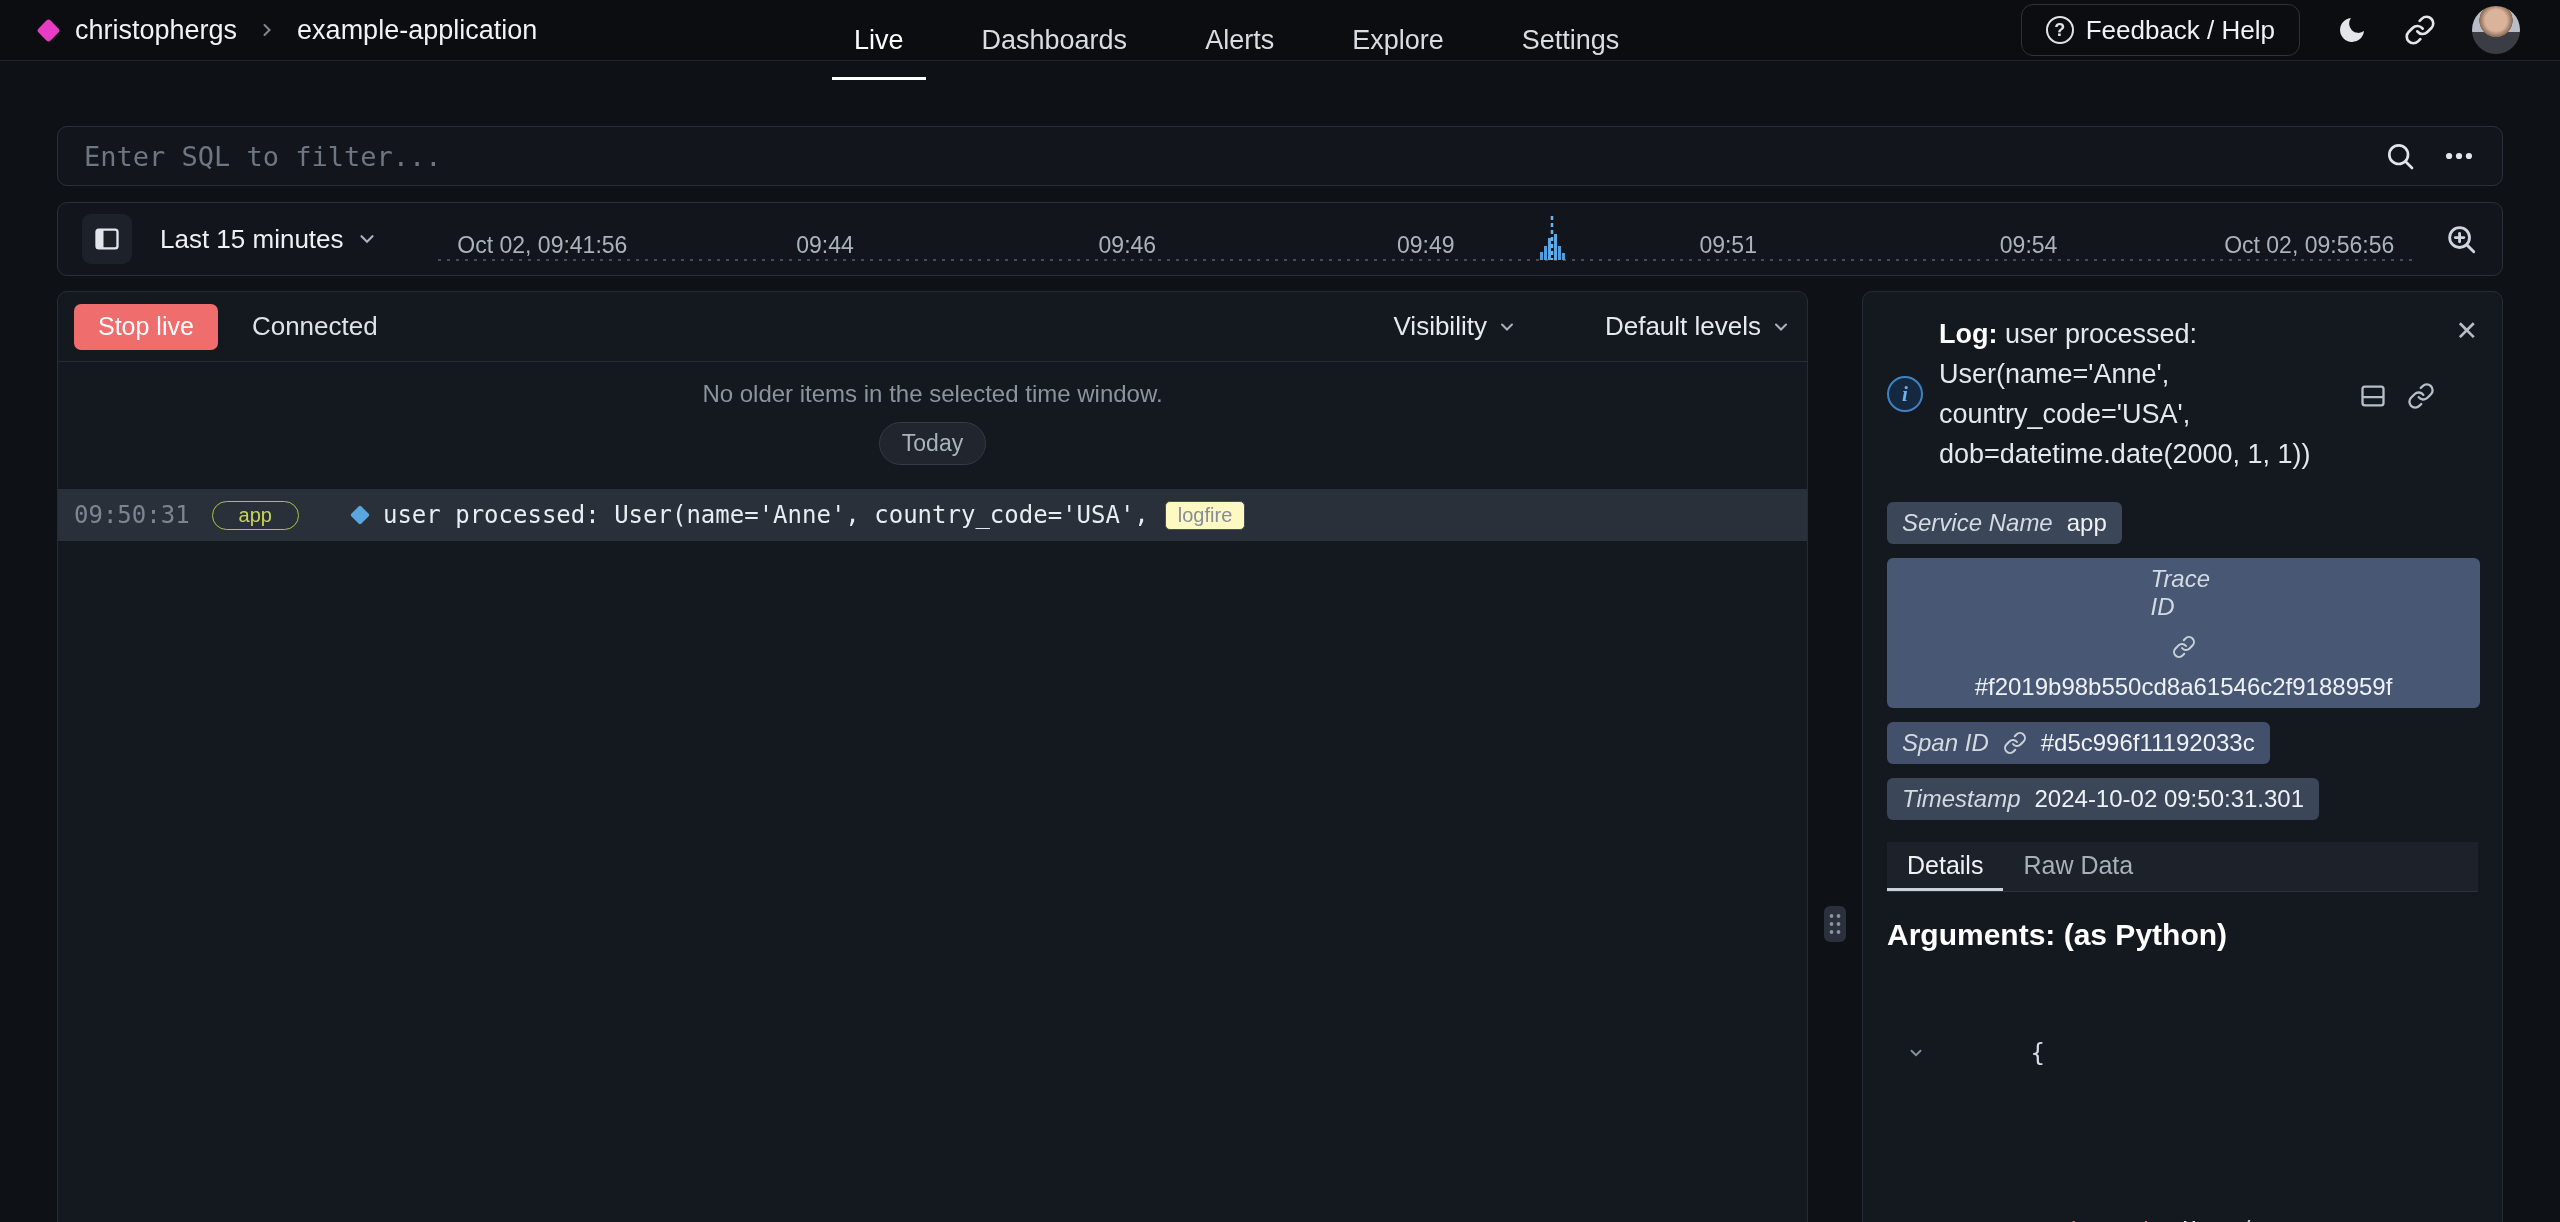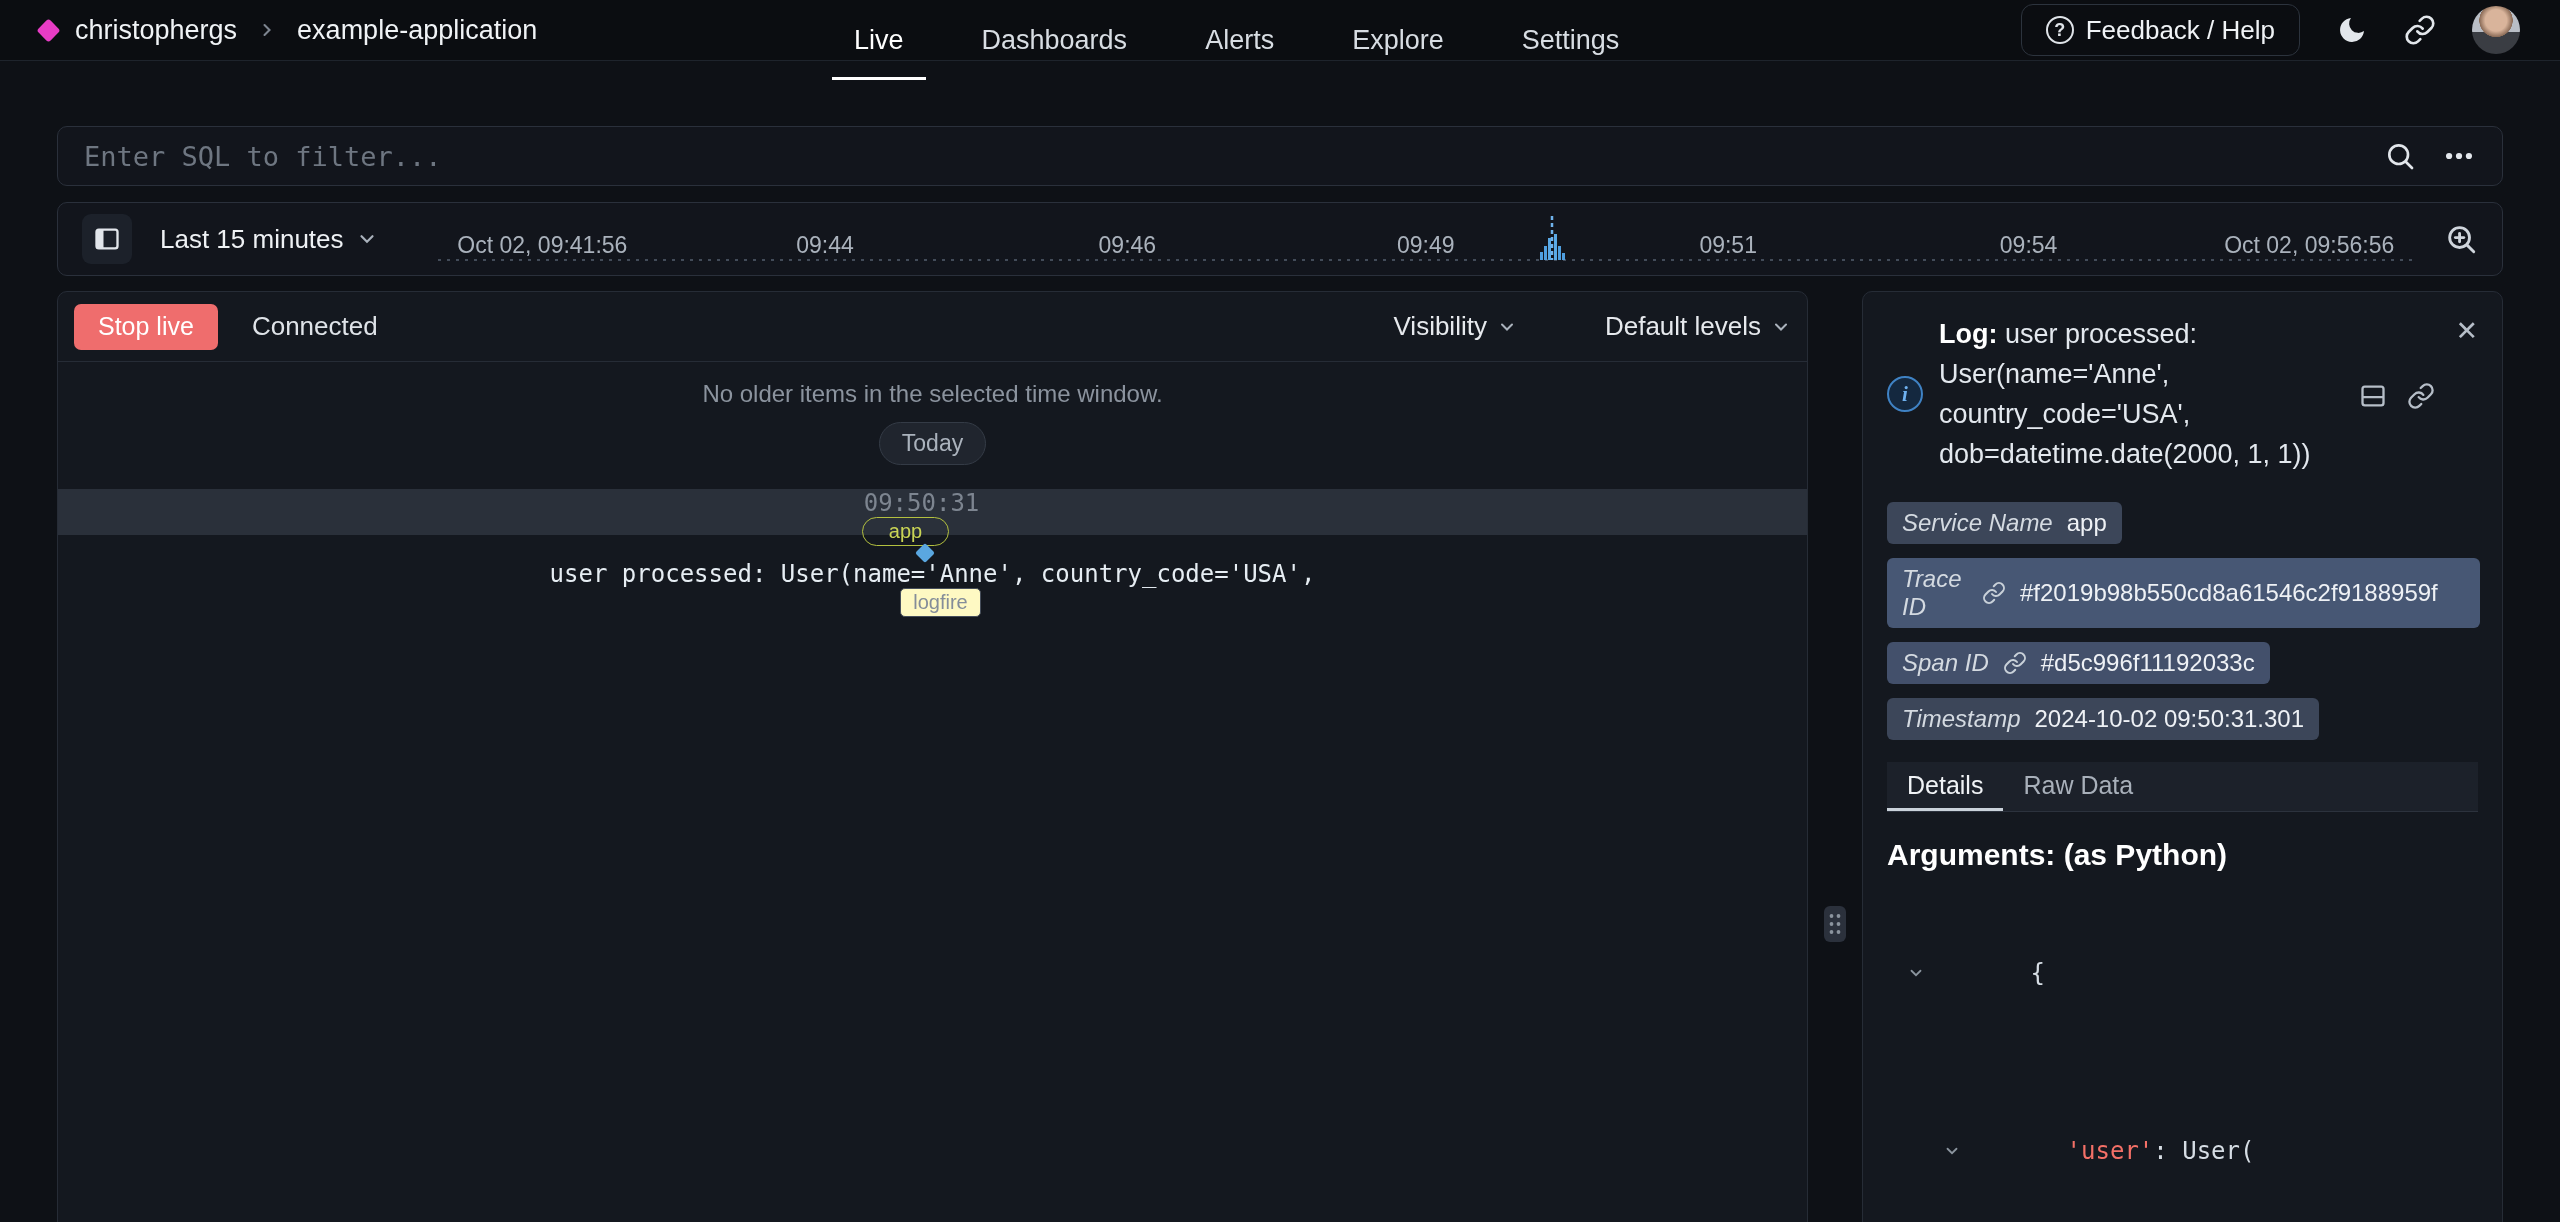--- a/index.html
+++ b/index.html
@@ -116,25 +116,24 @@
   .dropdown.first { margin-right:44px; }
 
   .empty-notice { text-align:center; margin-top:18px; font-size:24px; color:#8b939e; }
   .today-btn {
     display:block; margin:14px auto 0; padding:7px 22px;
     background:#20252e; border:1px solid #343b46; border-radius:22px;
     color:#aab2bc; font-size:23px; cursor:pointer;
   }
 
   .log-row {
-    margin-top:24px; height:46px; background:#2a303a;
+    margin-top:24px; height:52px; background:#2a303a;
     display:flex; align-items:center; padding:0 16px;
     font-family:"DejaVu Sans Mono","Liberation Mono",monospace; font-size:24px;
     cursor:pointer;
-    flex-direction:column;
   }
   .log-time { color:#7d8590; margin-right:22px; }
   .tag-app {
     border:1.5px solid #b3c03f; color:#c9d455; font-size:20px;
     padding:2px 26px; border-radius:15px; margin-right:54px;
     font-family:"Liberation Sans",sans-serif;
   }
   .level-diamond { width:14px; height:14px; background:#5aa7e0; transform:rotate(45deg); border-radius:2px; margin-right:16px; flex:none; }
   .log-msg { color:#e6edf3; white-space:nowrap; }
   .tag-scope {
@@ -159,21 +158,21 @@
   .close-x { font-size:27px; line-height:26px; cursor:pointer; }
 
   .attr-list { margin-top:28px; display:flex; flex-direction:column; align-items:flex-start; gap:14px; }
   .attr-pill {
     display:inline-flex; align-items:center; gap:14px;
     background:#3c4659; border-radius:6px; padding:7px 15px; font-size:24px;
   }
   .attr-pill .lbl { font-style:italic; color:#d4dae1; }
   .attr-pill .val { color:#eef1f5; white-space:nowrap; }
   .attr-pill.blue { background:#43506b; }
-  .attr-pill.trace { background:#475774; width:593px; }
+  .attr-pill.trace { background:#475774; width:593px;flex-direction:column; }
   .attr-pill.trace .lbl { width:66px; line-height:28px; }
   .attr-link { color:#c9d1d9; cursor:pointer; flex:none; }
 
   .tab-row {
     margin-top:22px; display:flex; background:#1c212a; border-bottom:1px solid #2c323d;
   }
   .tab { padding:9px 20px 11px; font-size:25px; color:#a8b0ba; cursor:pointer; }
   .tab.active { color:#f0f3f6; border-bottom:3px solid #cad2da; padding-bottom:8px; }
 
   .args-heading { margin-top:26px; font-size:30px; font-weight:bold; color:#ffffff; }

